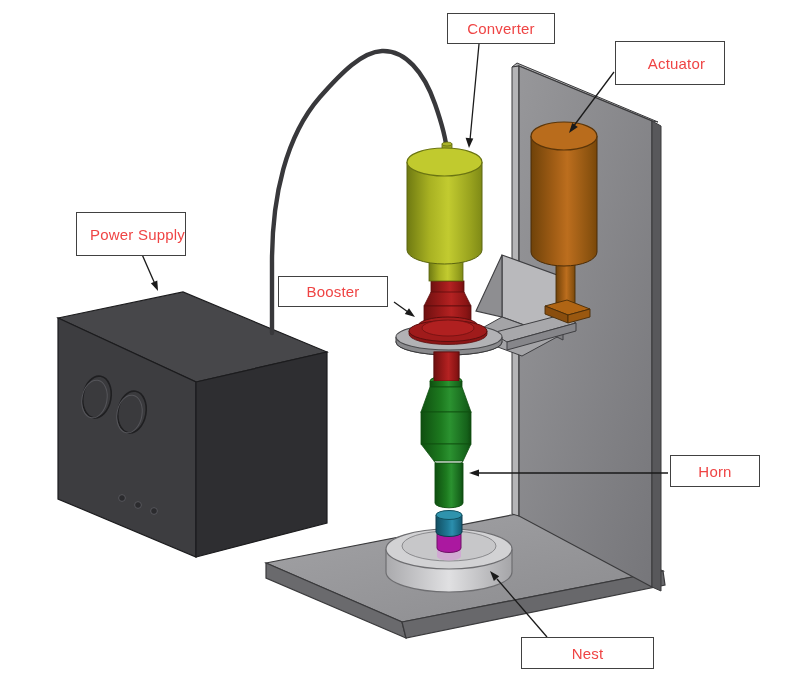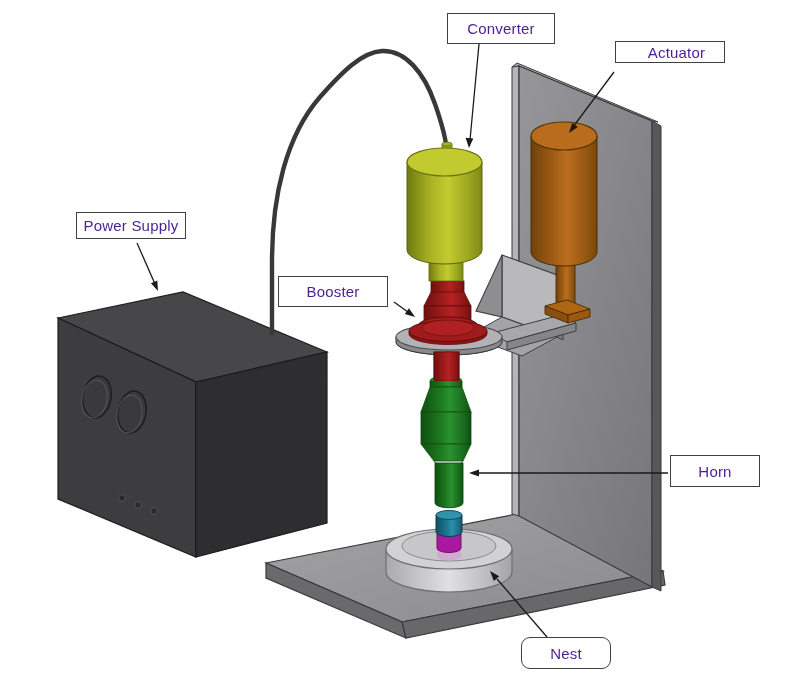--- a/index.html
+++ b/index.html
@@ -7,30 +7,30 @@
     width:800px;height:684px;position:relative;background:#ffffff;
     font-family:"Liberation Sans", sans-serif;overflow:hidden;
   }
   #stage{position:absolute;left:0;top:0;width:800px;height:684px;}
   svg{position:absolute;left:0;top:0;}
   .part-label{
     position:absolute;
     background:#ffffff;
     border:1.6px solid #414141;
     display:flex;align-items:center;justify-content:center;
-    font-size:15px;color:#4c1d95;
+    font-size:15px;color:#ef4444;
     box-sizing:border-box;
     letter-spacing:.2px;
   }
   .lbl-converter{left:447px;top:13px;width:108px;height:31px;}
-  .lbl-actuator{left:615px;top:41px;width:110px;height:22px;padding-left:13px;}
-  .lbl-power{left:76px;top:212px;width:110px;height:27px;}
+  .lbl-actuator{left:615px;top:41px;width:110px;height:44px;padding-left:13px;}
+  .lbl-power{left:76px;top:212px;width:110px;height:44px;justify-content:flex-end;}
   .lbl-booster{left:278px;top:276px;width:110px;height:31px;}
   .lbl-horn{left:670px;top:455px;width:90px;height:32px;}
-  .lbl-nest{left:521px;top:637px;width:90px;height:32px;border-radius:9px;}
+  .lbl-nest{left:521px;top:637px;width:133px;height:32px;}
 </style>
 </head>
 <body>
 
 <div id="stage">
 <svg width="800" height="684" viewBox="0 0 800 684">
   <defs>
     <linearGradient id="convGrad" x1="0" y1="0" x2="1" y2="0">
       <stop offset="0" stop-color="#6f7a12"></stop>
           <stop offset=".3" stop-color="#a8b122"></stop>

